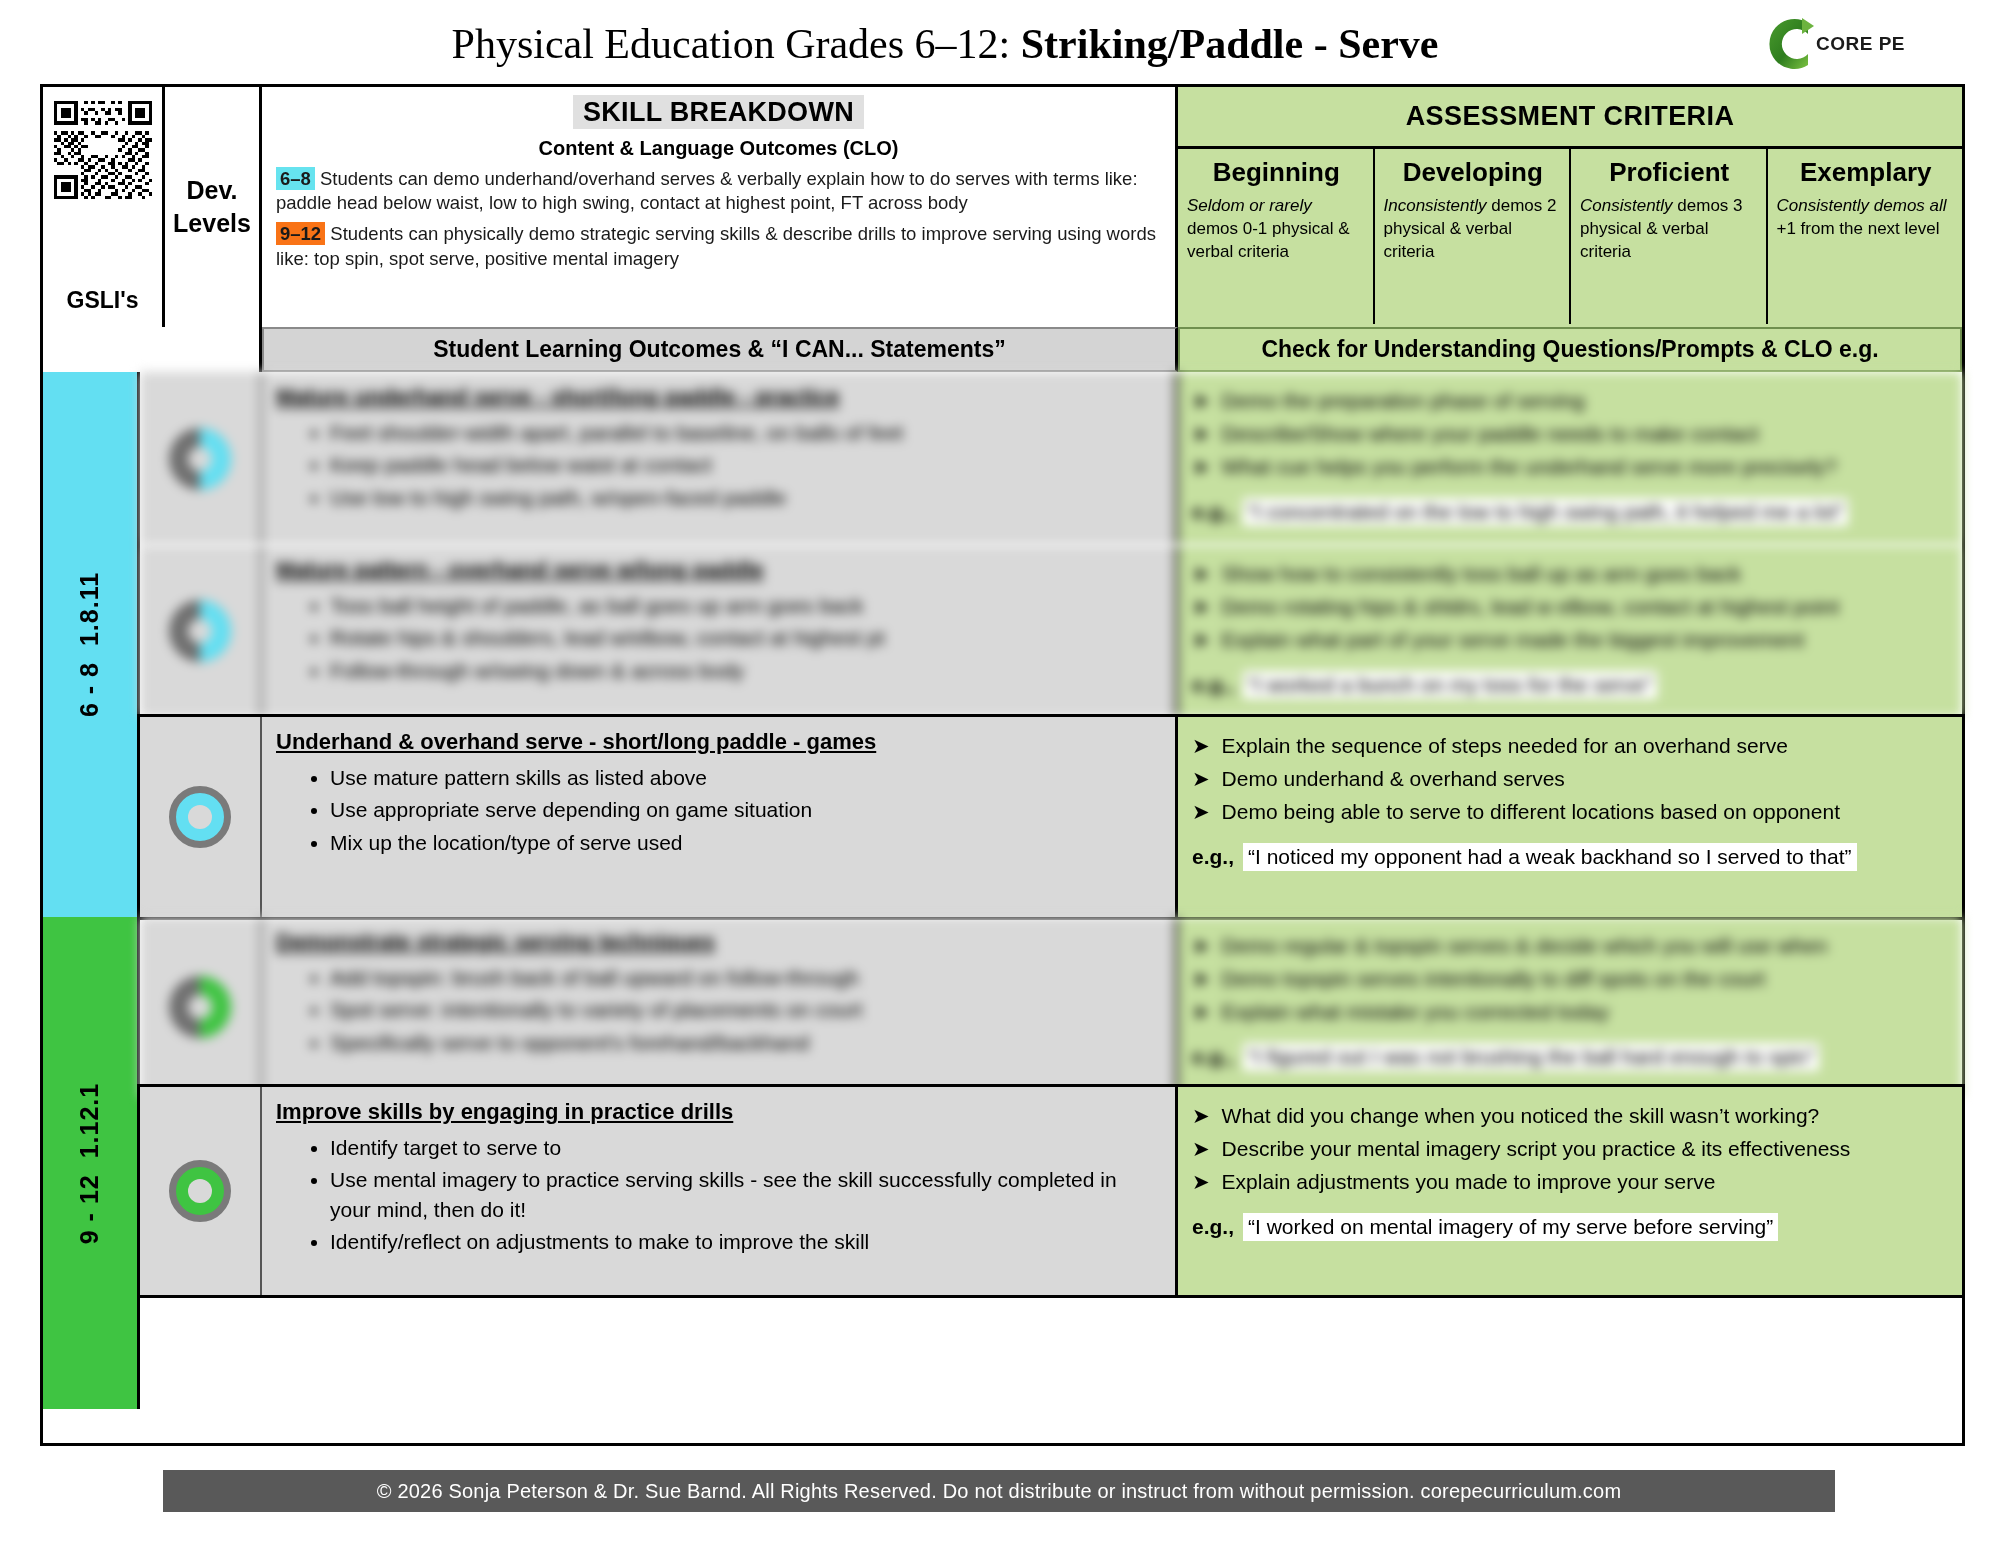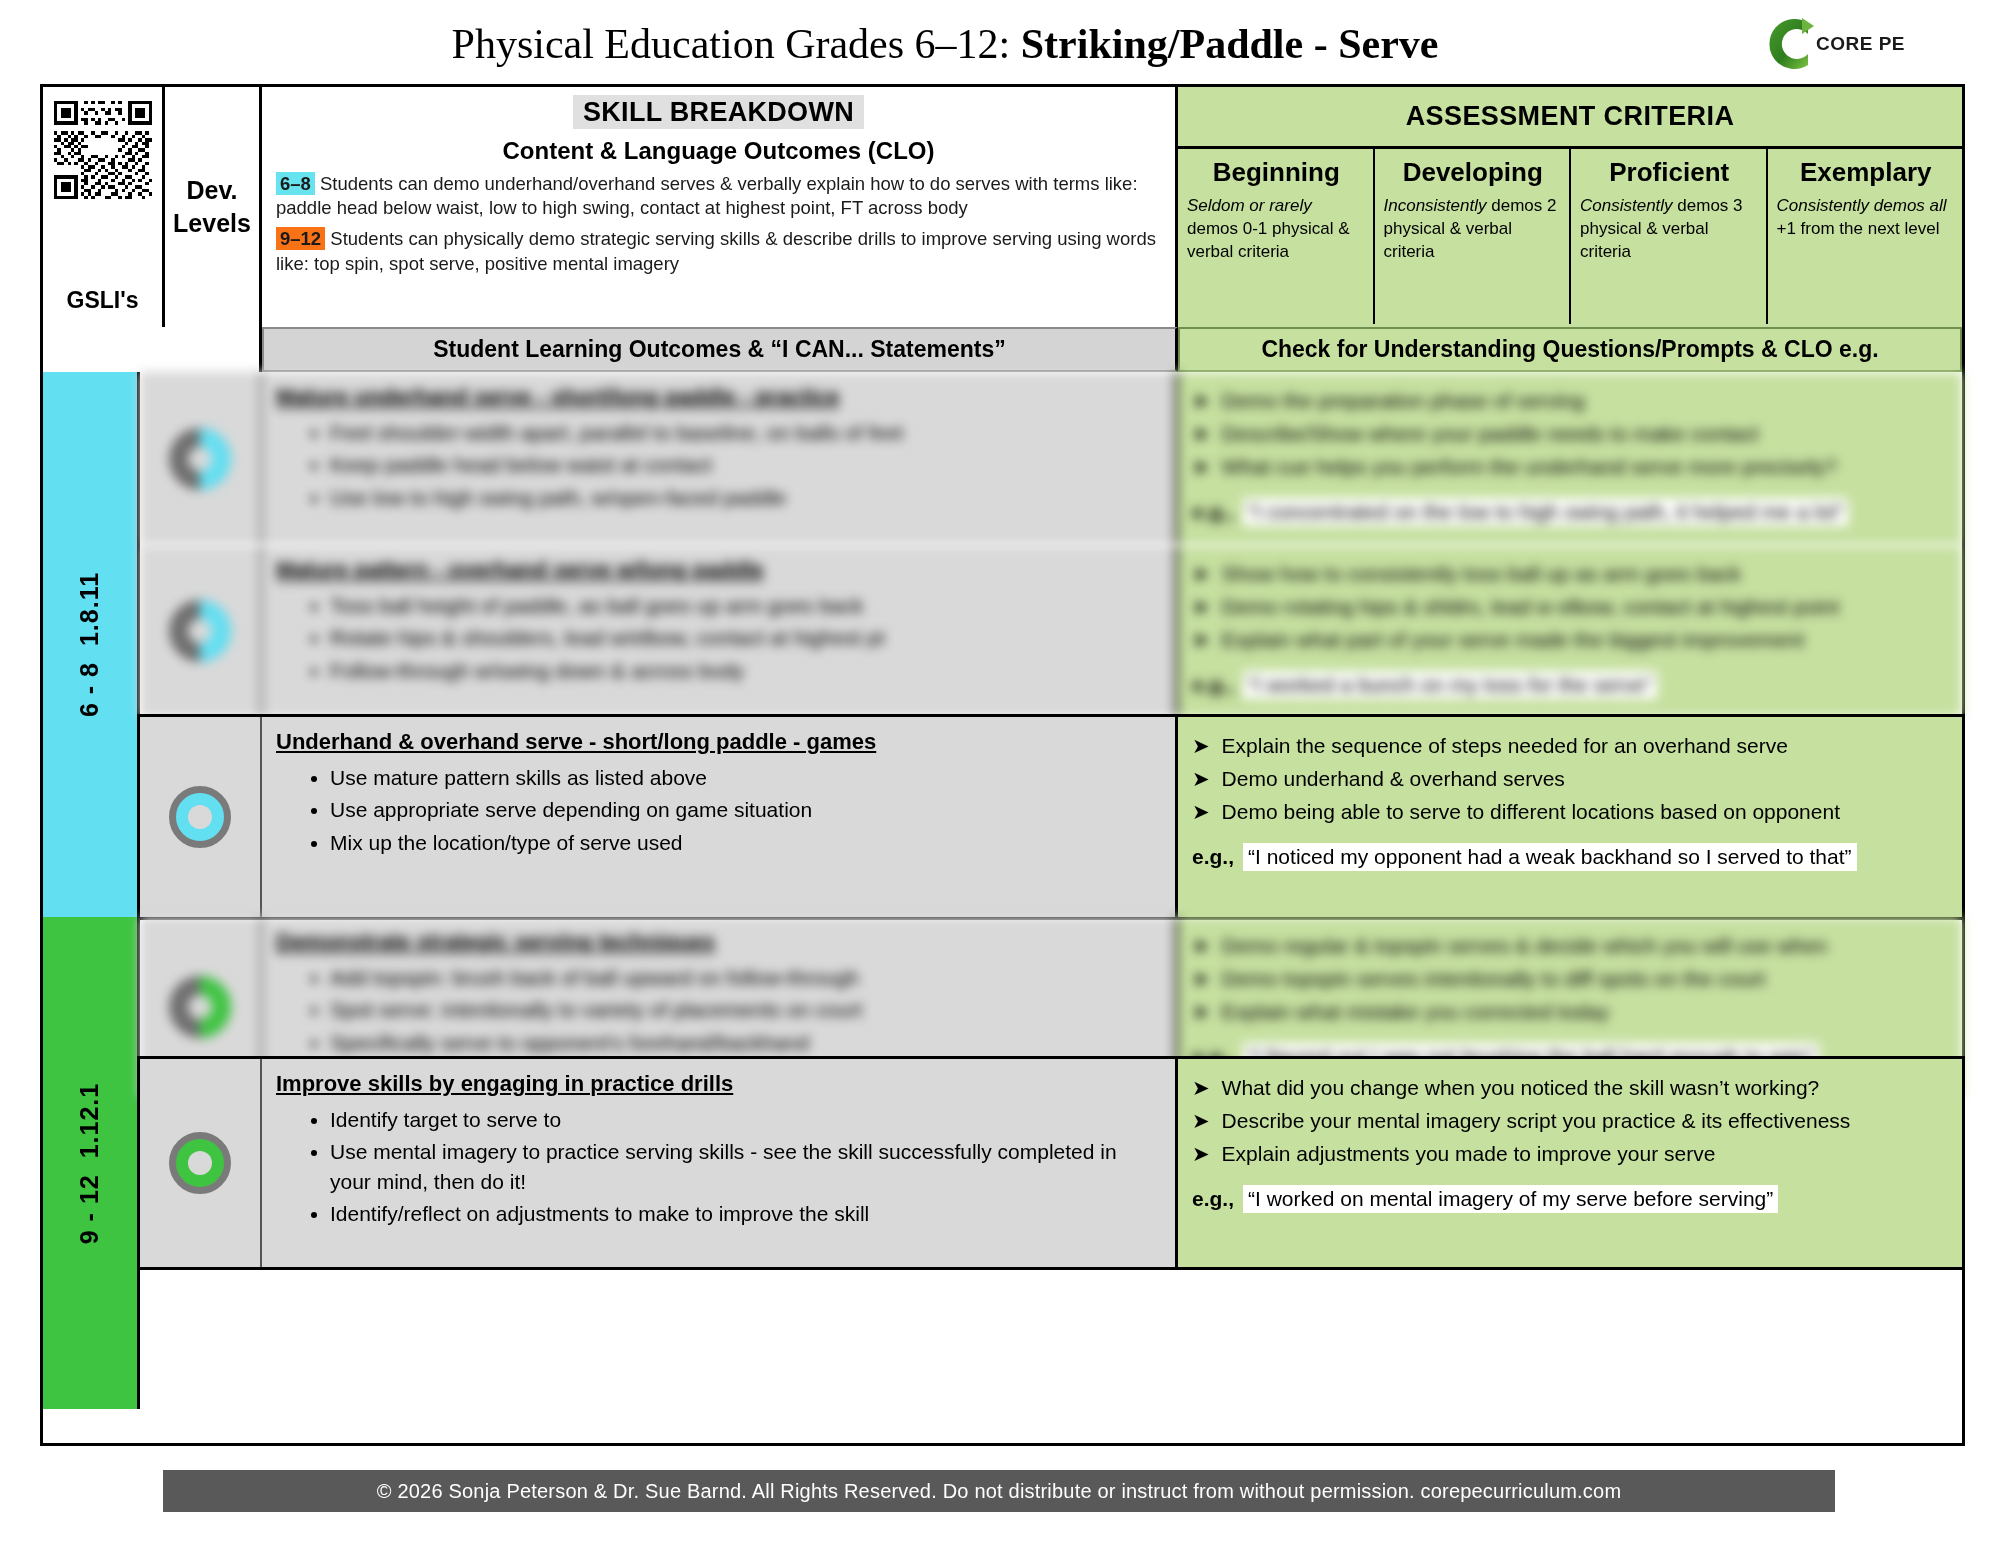--- a/index.html
+++ b/index.html
@@ -75,21 +75,21 @@
 
   .cell-skill {
     position: absolute; left: 219px; top: 0; width: 916px; height: 240px;
     border-right: 3px solid #000; background: #fff;
     padding: 10px 14px 4px 14px;
   }
   .sb-title {
     text-align: center; font-size: 27px; font-weight: bold; letter-spacing: .3px;
   }
   .sb-title span { background: #e0e0e0; padding: 2px 10px; }
-  .sb-sub { text-align: center; font-size: 24px; font-weight: bold; margin-top: 9px; }
+  .sb-sub { text-align: center; font-size: 20px; font-weight: bold; margin-top: 9px; }
   .clo-line { font-size: 18.5px; line-height: 1.31; margin-top: 7px; color: #1a1a1a; }
   .tag { font-weight: bold; padding: 1px 4px; }
   .tag-68 { background: #66e3ef; }
   .tag-912 { background: #f97316; }
 
   .cell-assess {
     position: absolute; left: 1135px; top: 0; width: 784px; height: 240px;
     background: #c6e0a0;
   }
   .ac-title {
@@ -613,21 +613,21 @@
                 <span class="cfu-arrow">➤</span>
                 <span>Explain what mistake you corrected today</span>
               </div>
             <div class="cfu-eg">
                 <b>e.g.,</b>
                 <q>I figured out I was not brushing the ball hard enough to spin</q>
               </div>
           </div>
         </div>
 
-        <div class="row row-bordered" style="top:687px; height:208px;">
+        <div class="row row-bordered" style="top:715px; height:208px;">
           <div class="cell-icon">
             <div class="ring ring-outline ring-green"></div>
           </div>
           <div class="cell-slo">
             <div class="slo-head">Improve skills by engaging in practice drills</div>
             <ul class="slo-list">
               <li>Identify target to serve to</li>
               <li>Use mental imagery to practice serving skills - see the skill successfully completed in your mind, then do it!</li>
               <li>Identify/reflect on adjustments to make to improve the skill</li>
             </ul>

